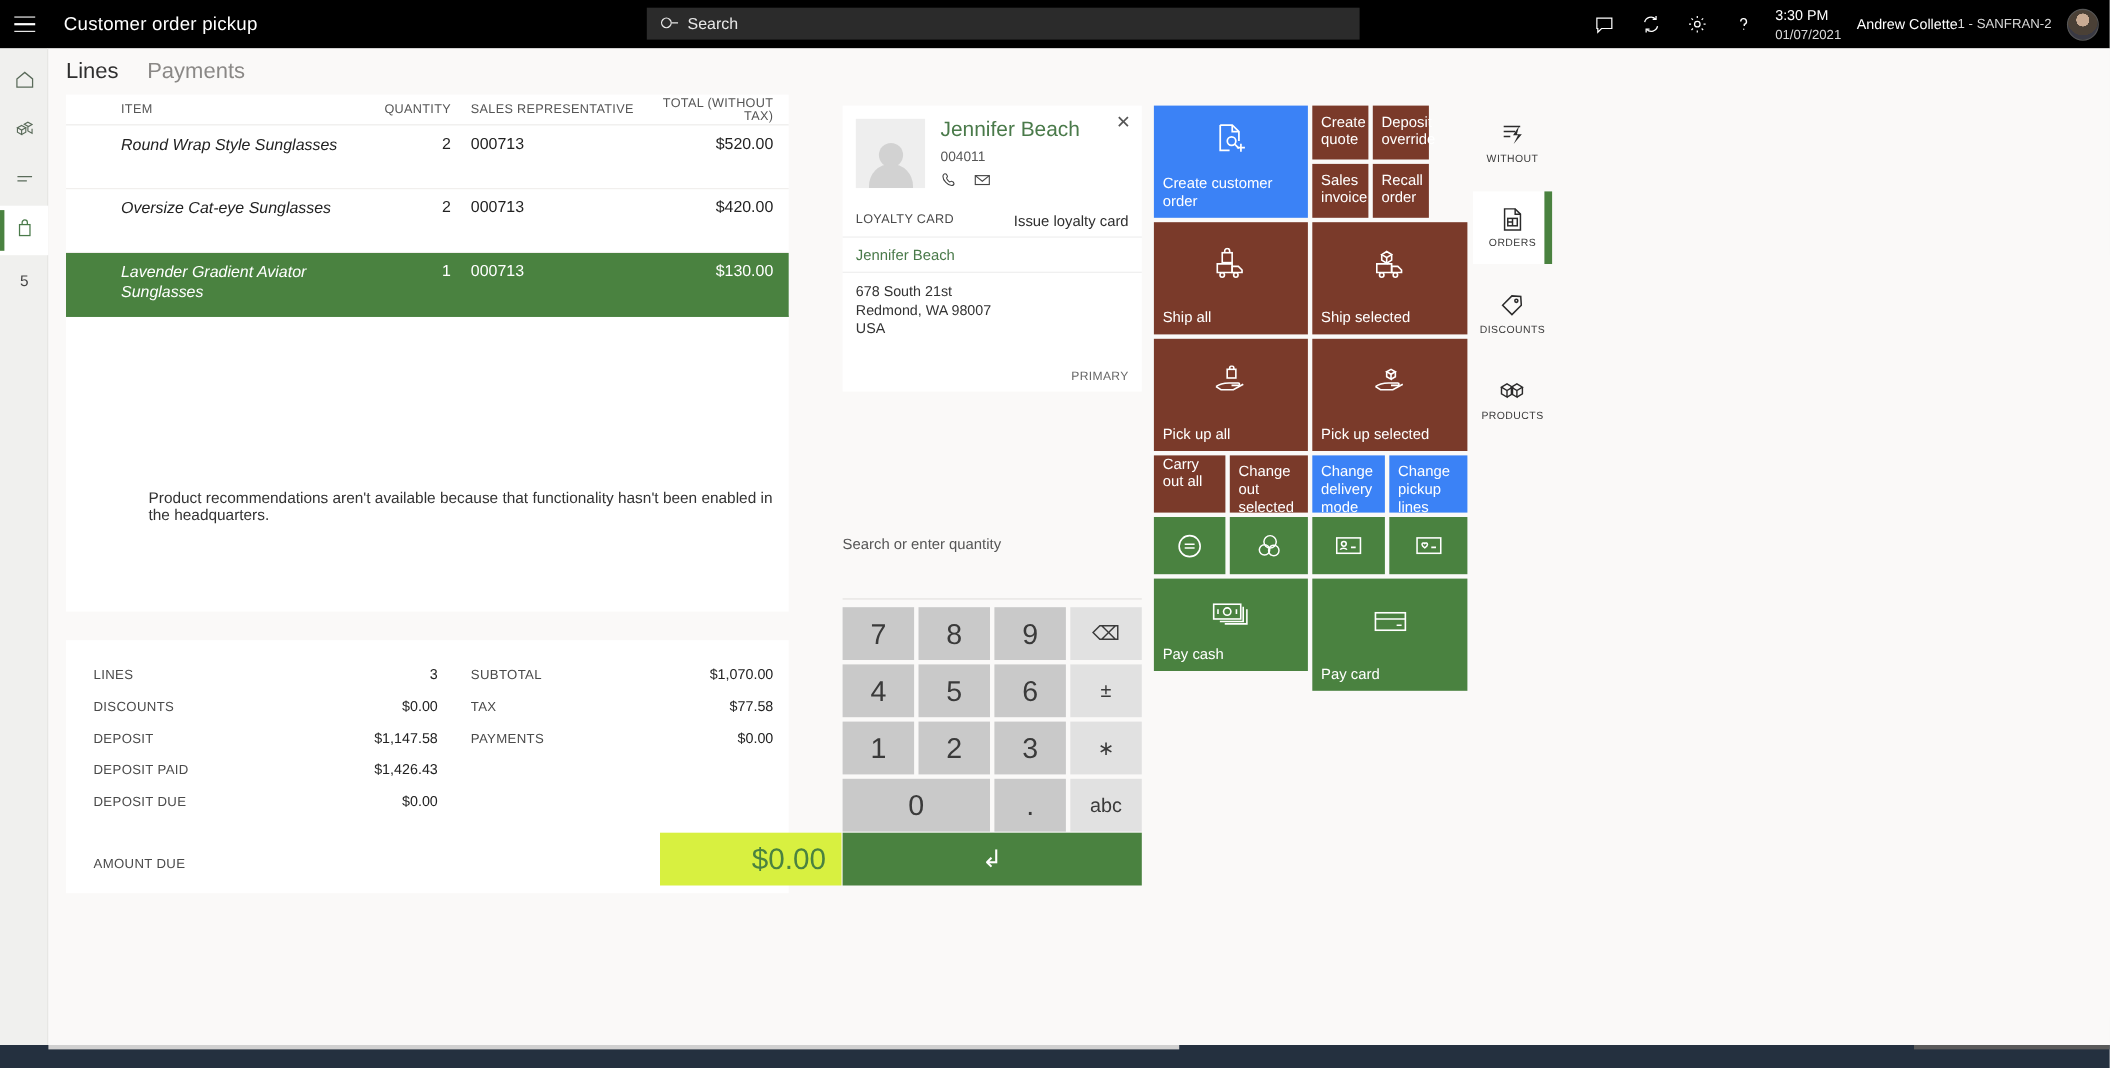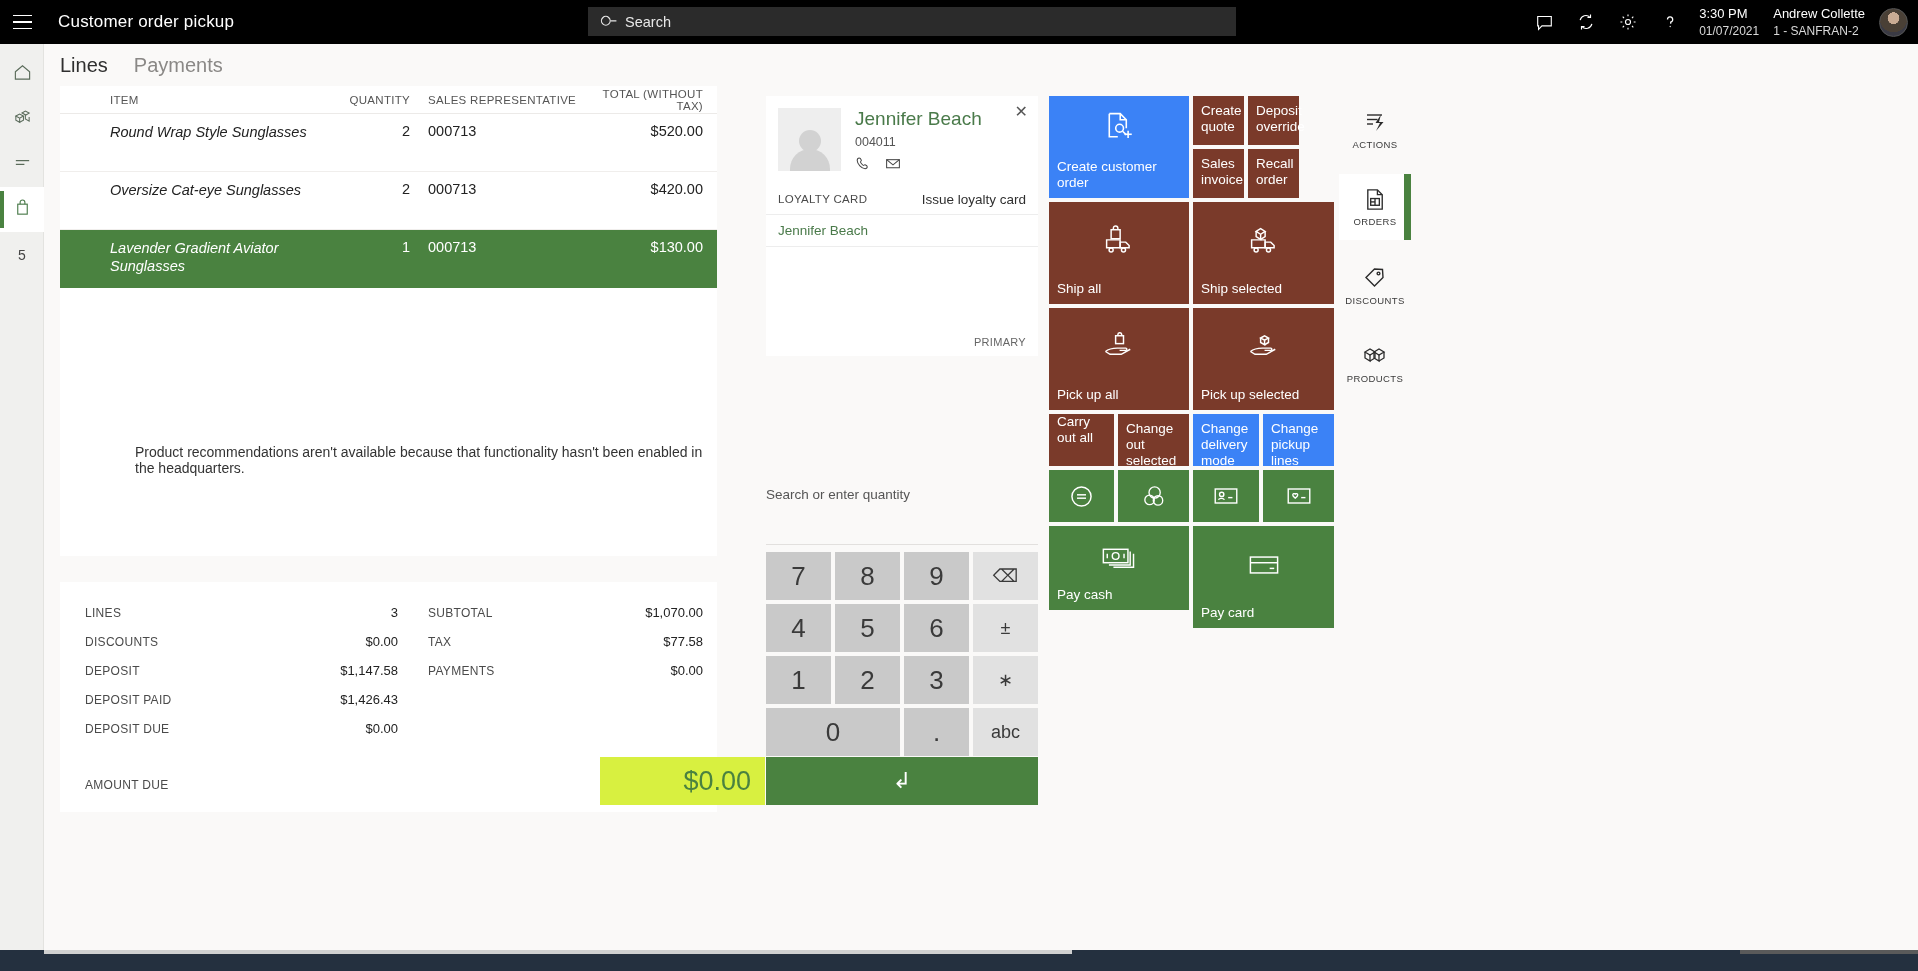--- a/index.html
+++ b/index.html
@@ -41,21 +41,21 @@
     color: #fff; cursor: pointer;
   }
   .ticon svg { display: block; }
   .clockblock {
     display: flex; flex-direction: column; align-items: flex-start;
     color: #fff; margin: 0 14px 0 8px; line-height: 1.35;
   }
   .clockblock .t1 { font-size: 13px; }
   .clockblock .t2 { font-size: 12px; color: #d9d9d9; }
   .userblock {
-    display: flex; flex-direction: column; align-items: flex-start;
+    display: flex; flex-direction: row; align-items: flex-start;
     color: #fff; line-height: 1.35; margin-right: 14px;
   }
   .userblock .u1 { font-size: 13px; }
   .userblock .u2 { font-size: 12px; color: #d9d9d9; }
   .avatar {
     width: 29px; height: 29px; border-radius: 50%;
     background: radial-gradient(circle at 50% 34%, #c9ab93 0 26%, #4a4036 27% 62%, #3a3a44 63% 100%);
     border: 1px solid #555; cursor: pointer;
   }
 
@@ -425,20 +425,25 @@
           </span>
         </div>
       </div>
       <div class="cc-close">✕</div>
     </div>
     <div class="cc-loyal">
       <div class="lab">LOYALTY CARD</div>
       <div class="act">Issue loyalty card</div>
     </div>
     <div class="cc-addrname">Jennifer Beach</div>
+    <div class="cc-addr">
+      <div>678 South 21st</div>
+      <div>Redmond, WA 98007</div>
+      <div>USA</div>
+    </div>
     <div class="cc-primary">PRIMARY</div>
   </div>
 
   <div class="qtyhint">Search or enter quantity</div>
   <div class="qtyline"></div>
   <div class="keypad">
     <div class="key">7</div>
     <div class="key">8</div>
     <div class="key">9</div>
     <div class="key fn">⌫</div>
@@ -633,21 +638,21 @@
   <div class="rail">
     <div class="railitem">
       <span>
         <svg width="26" height="26" viewBox="0 0 26 26" fill="none" stroke="#2b2b2b" stroke-width="1.4">
           <line x1="5" y1="6" x2="20" y2="6"></line>
             <line x1="5" y1="10.5" x2="15.5" y2="10.5"></line>
             <line x1="5" y1="15" x2="11" y2="15"></line>
           <path d="M19 5.5 13.5 14h4.5L14 22l7.5-9h-4.5z" fill="#2b2b2b" stroke="none"></path>
         </svg>
       </span>
-      <span class="rlabel">ACTIONS</span>
+      <span class="rlabel">WITHOUT</span>
     </div>
     <div class="railitem active">
       <span>
         <svg width="25" height="25" viewBox="0 0 26 26" fill="none" stroke="#2b2b2b" stroke-width="1.4">
           <path d="M5 3h10l5 5v15H5z"></path>
             <path d="M15 3v5h5"></path>
           <rect x="8" y="12" width="9" height="7"></rect>
             <line x1="12.5" y1="12" x2="12.5" y2="19"></line>
           <line x1="8" y1="15.5" x2="12.5" y2="15.5"></line>
         </svg>

